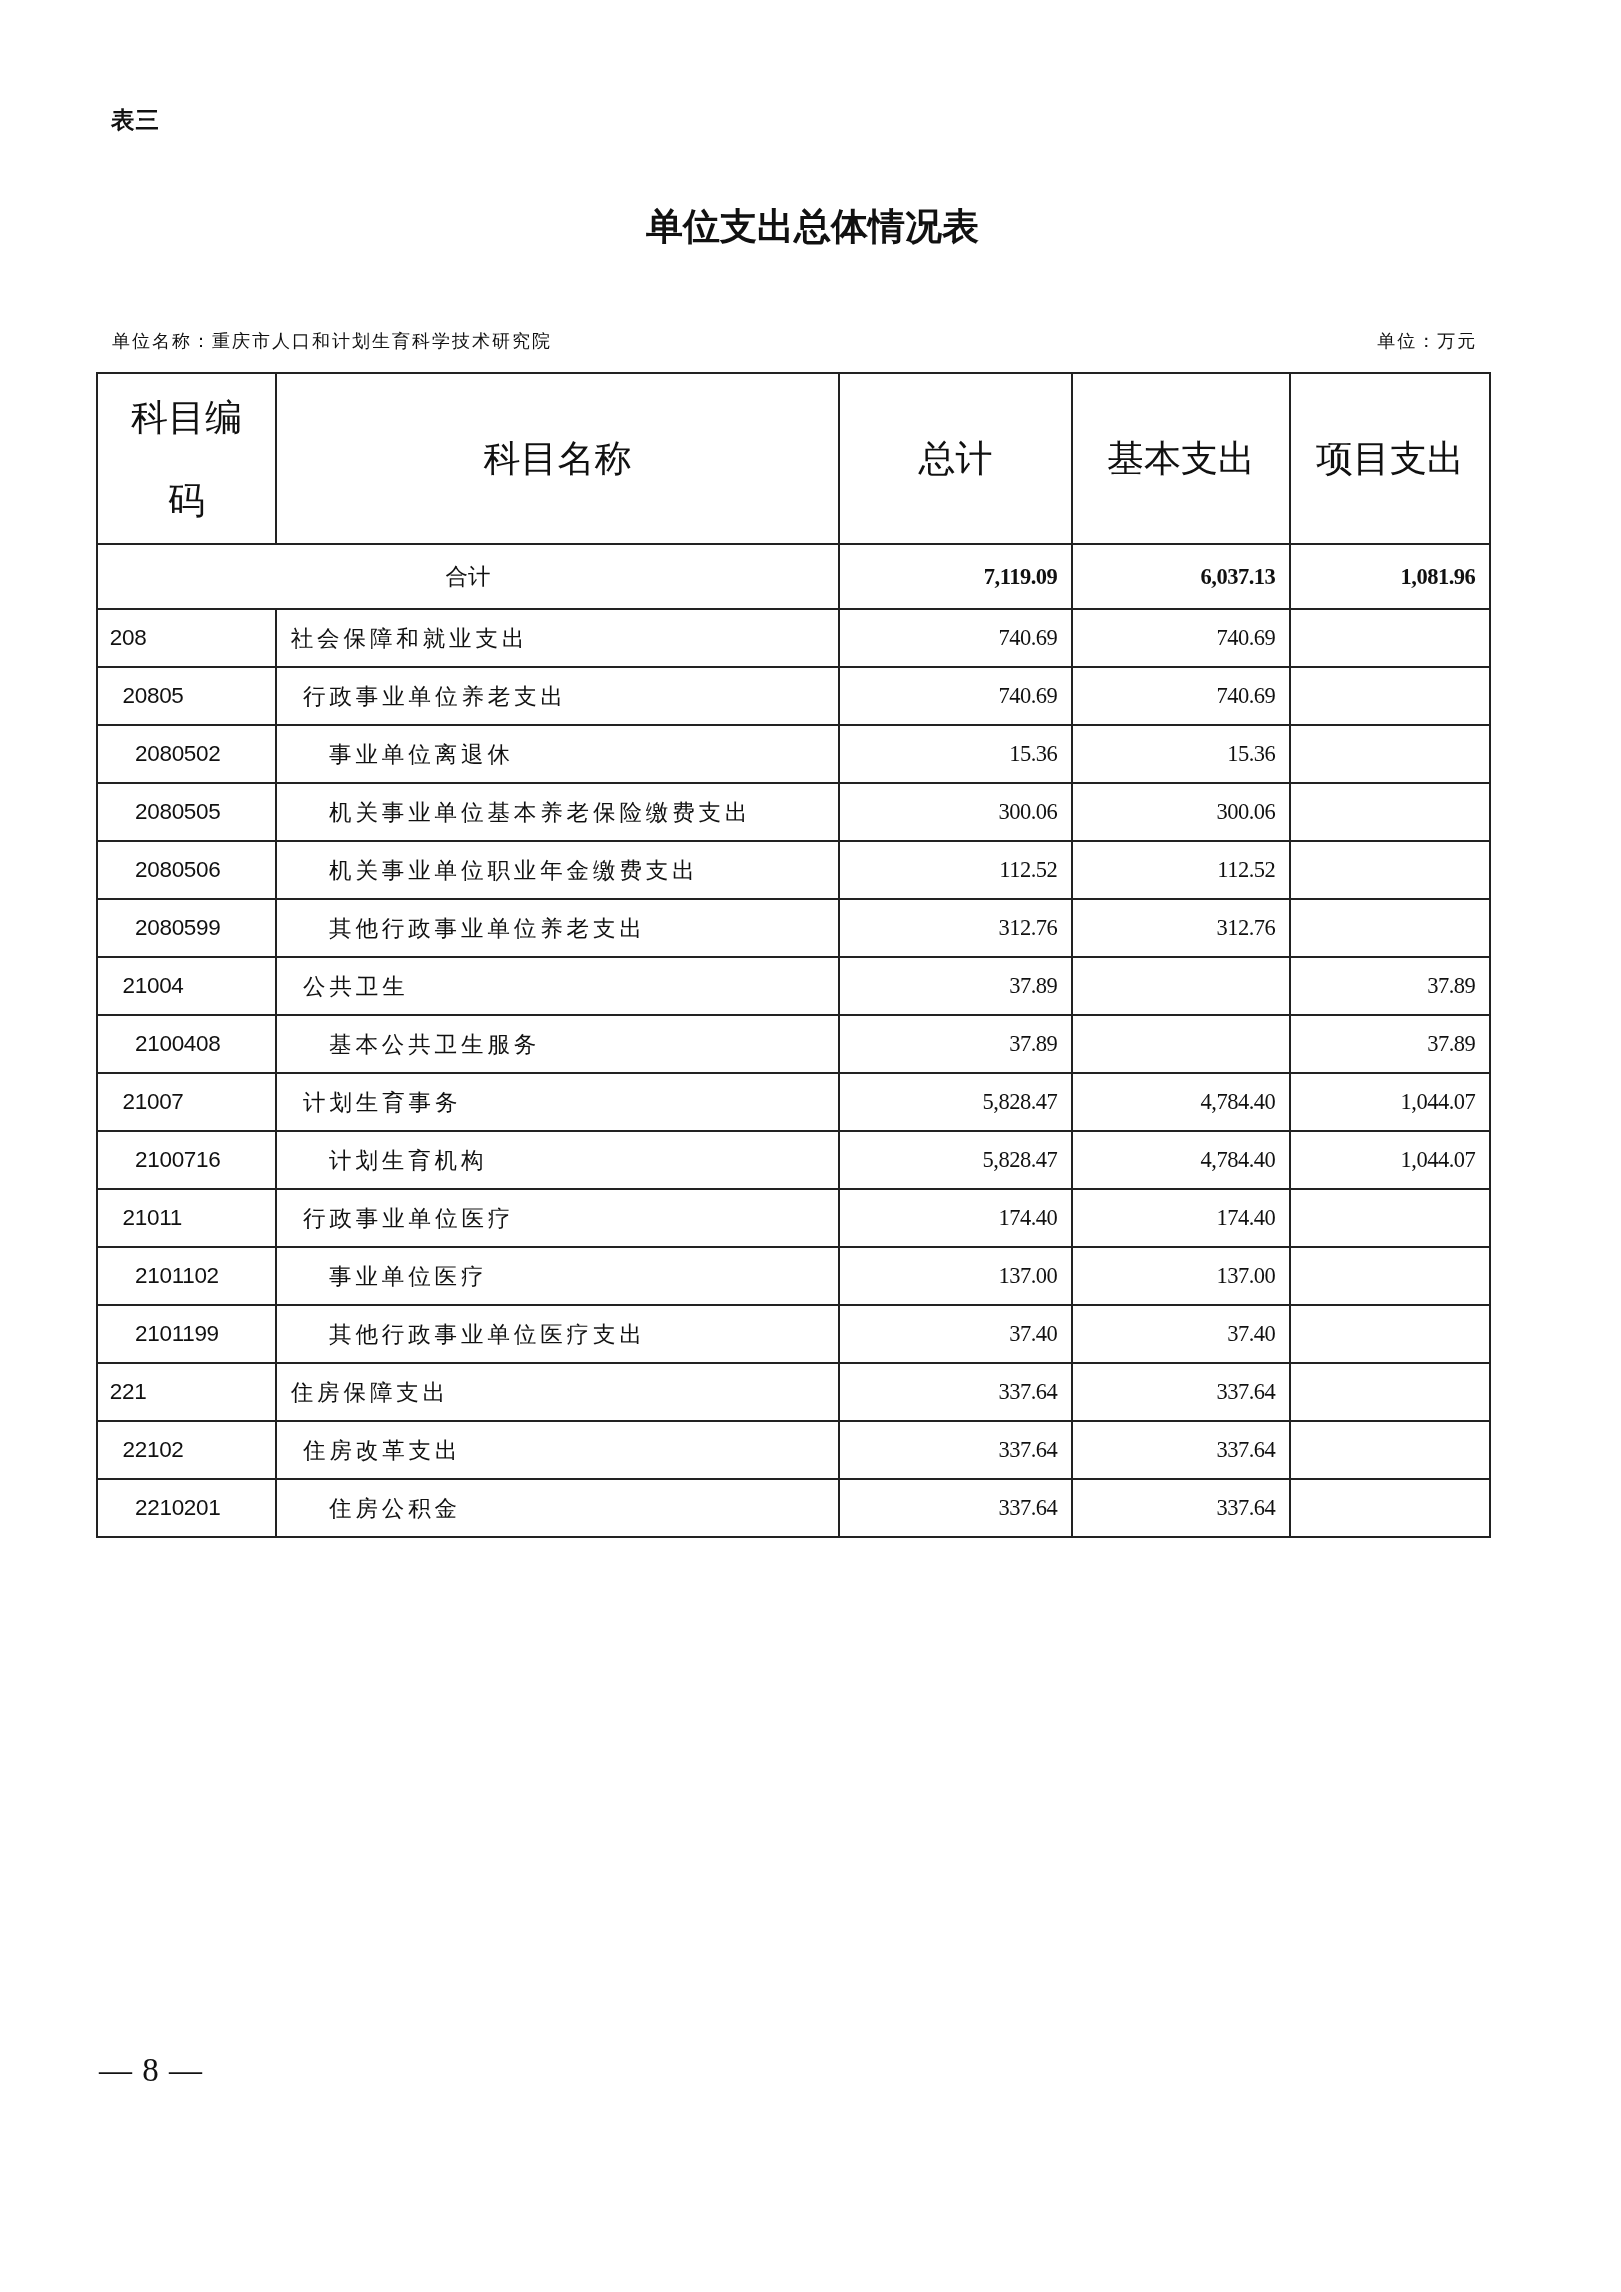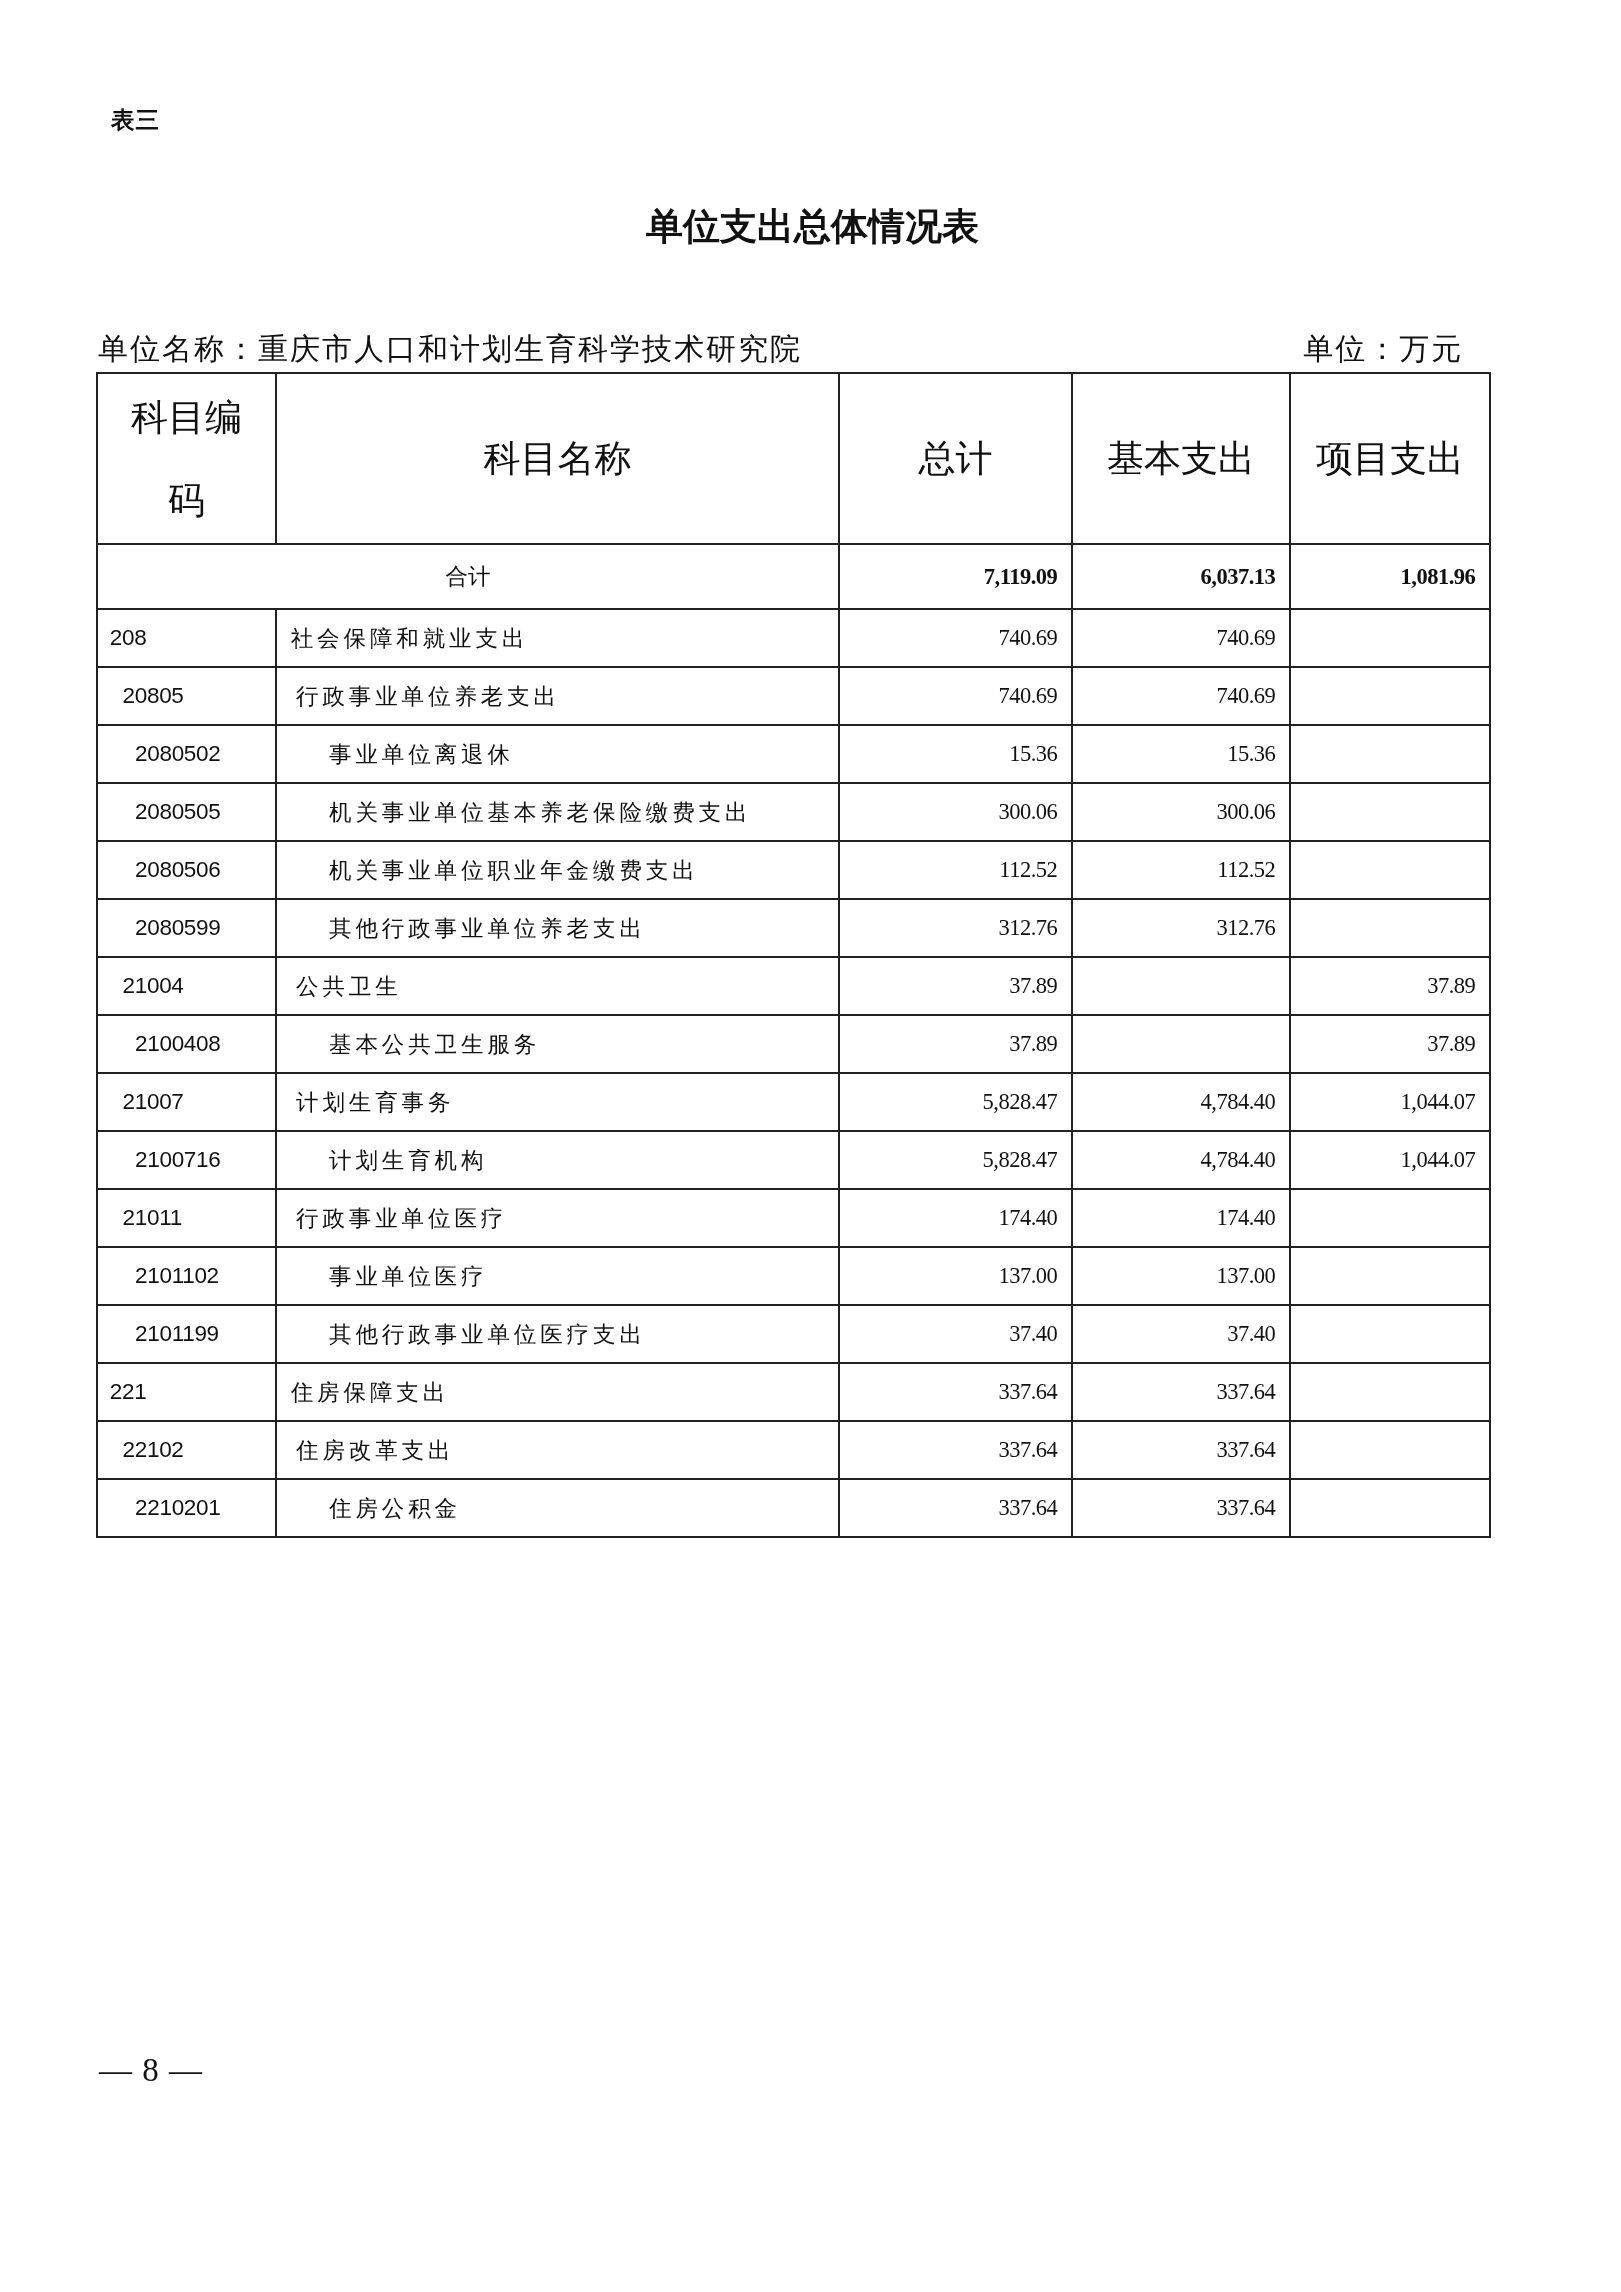--- a/index.html
+++ b/index.html
@@ -34,25 +34,25 @@
       font-weight: bold;
       font-family: "DejaVu Serif", "Liberation Serif", serif;
       padding-left: 4px;
     }
     .doc-title span {
       display: inline-block;
       margin-left: -3.9px;
     }
     .meta-row {
       position: absolute;
-      left: 98px;
+      left: 112px;
       width: 1377px;
       top: 329px;
       height: 35px;
-      font-size: 30px;
+      font-size: 18px;
       font-family: Liberation Serif, serif;
       letter-spacing: 2px;
     }
     .meta-left { position: absolute; left: 0; top: 0; }
     .meta-right { position: absolute; right: 11.8px; top: 0; }
 
     table.expense {
       position: absolute;
       left: 96px;
       top: 372px;
@@ -115,21 +115,21 @@
     }
     .name {
       font-family: "DejaVu Serif", "Liberation Serif", serif;
       font-size: 21.6px;
       letter-spacing: 3.9px;
     }
     .lvl-1.code { padding-left: 11.8px; }
     .lvl-2.code { padding-left: 24.5px; }
     .lvl-3.code { padding-left: 37px; }
     .lvl-1.name { padding-left: 13.7px; border-radius: 9px; }
-    .lvl-2.name { padding-left: 19px; }
+    .lvl-2.name { padding-left: 26px; }
     .lvl-3.name { padding-left: 52px; }
 
     .page-number {
       position: absolute;
       left: 99px;
       top: 2052px;
       font-size: 33px;
       font-family: "Liberation Serif", "DejaVu Serif", serif;
       letter-spacing: 1px;
     }

